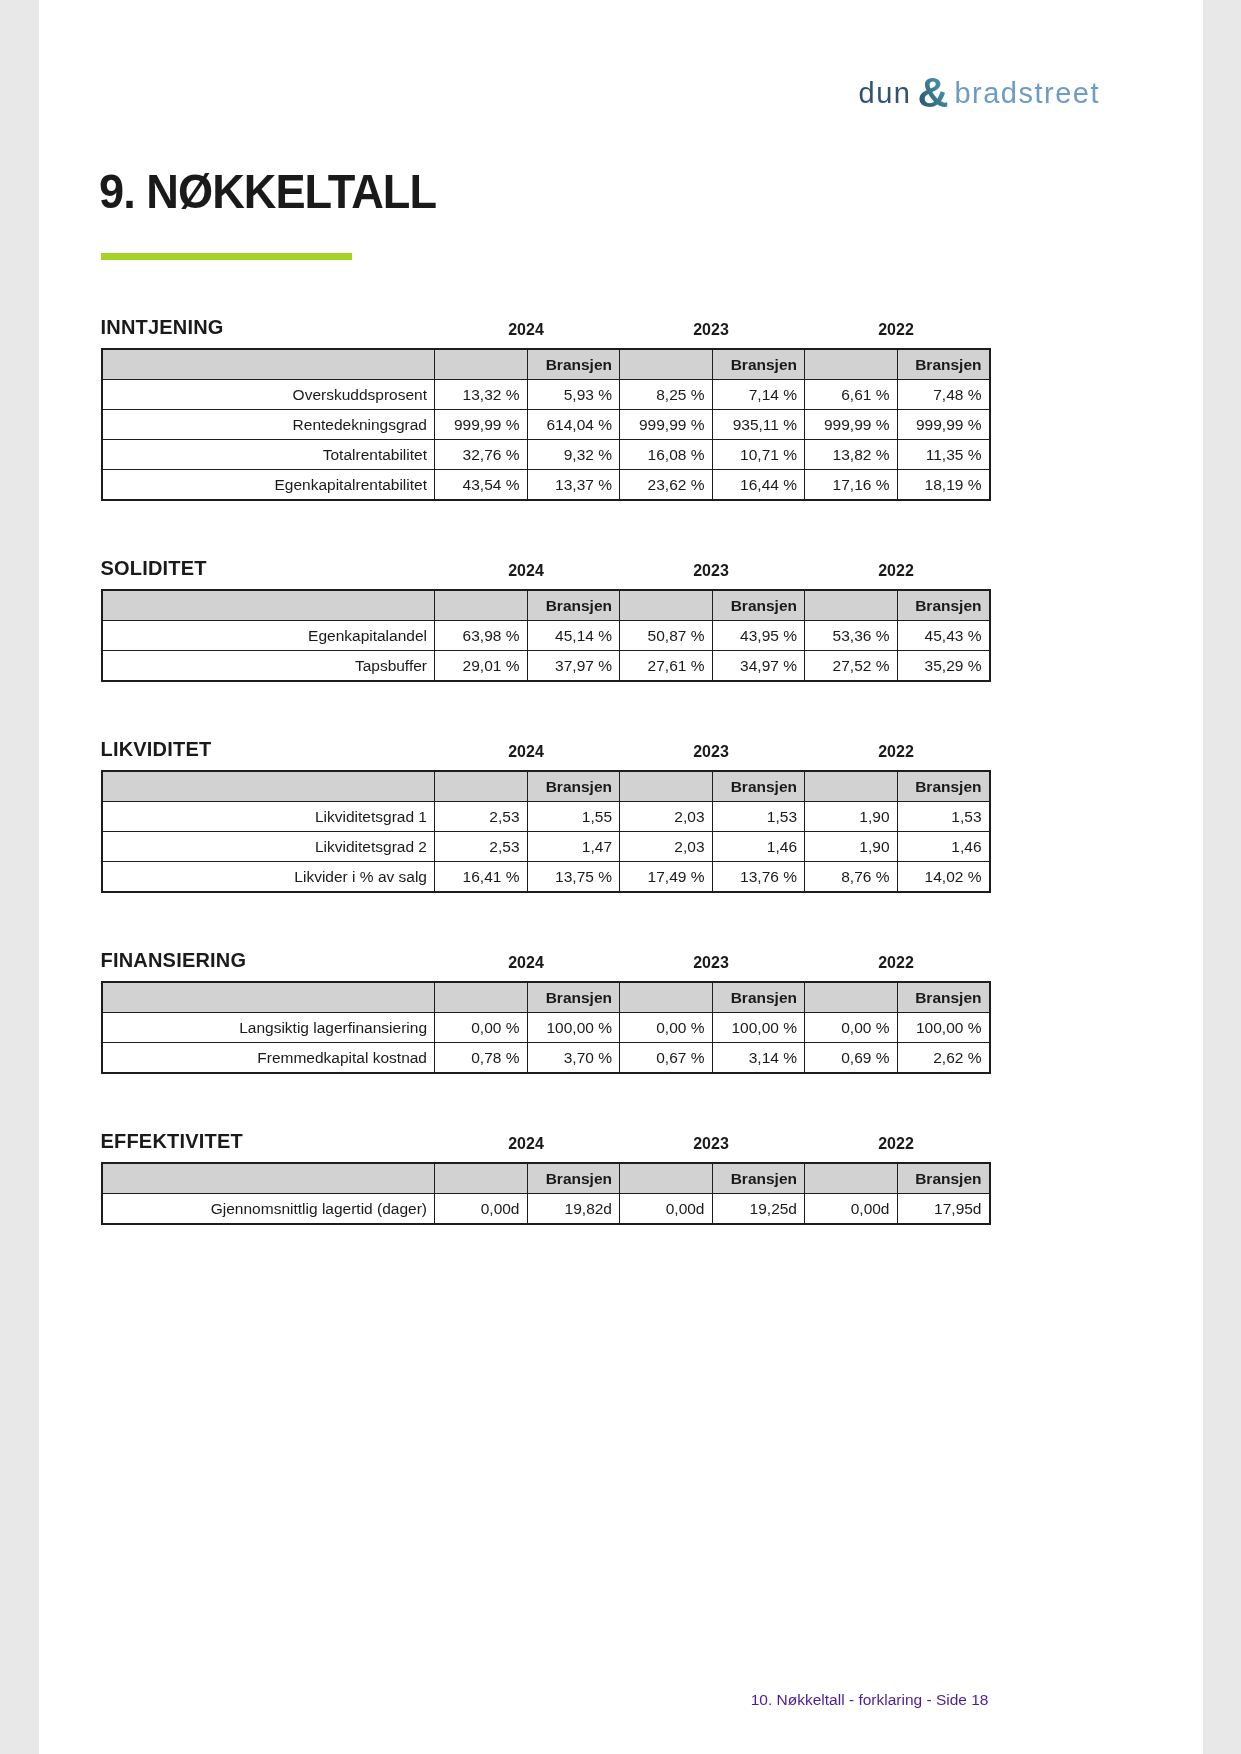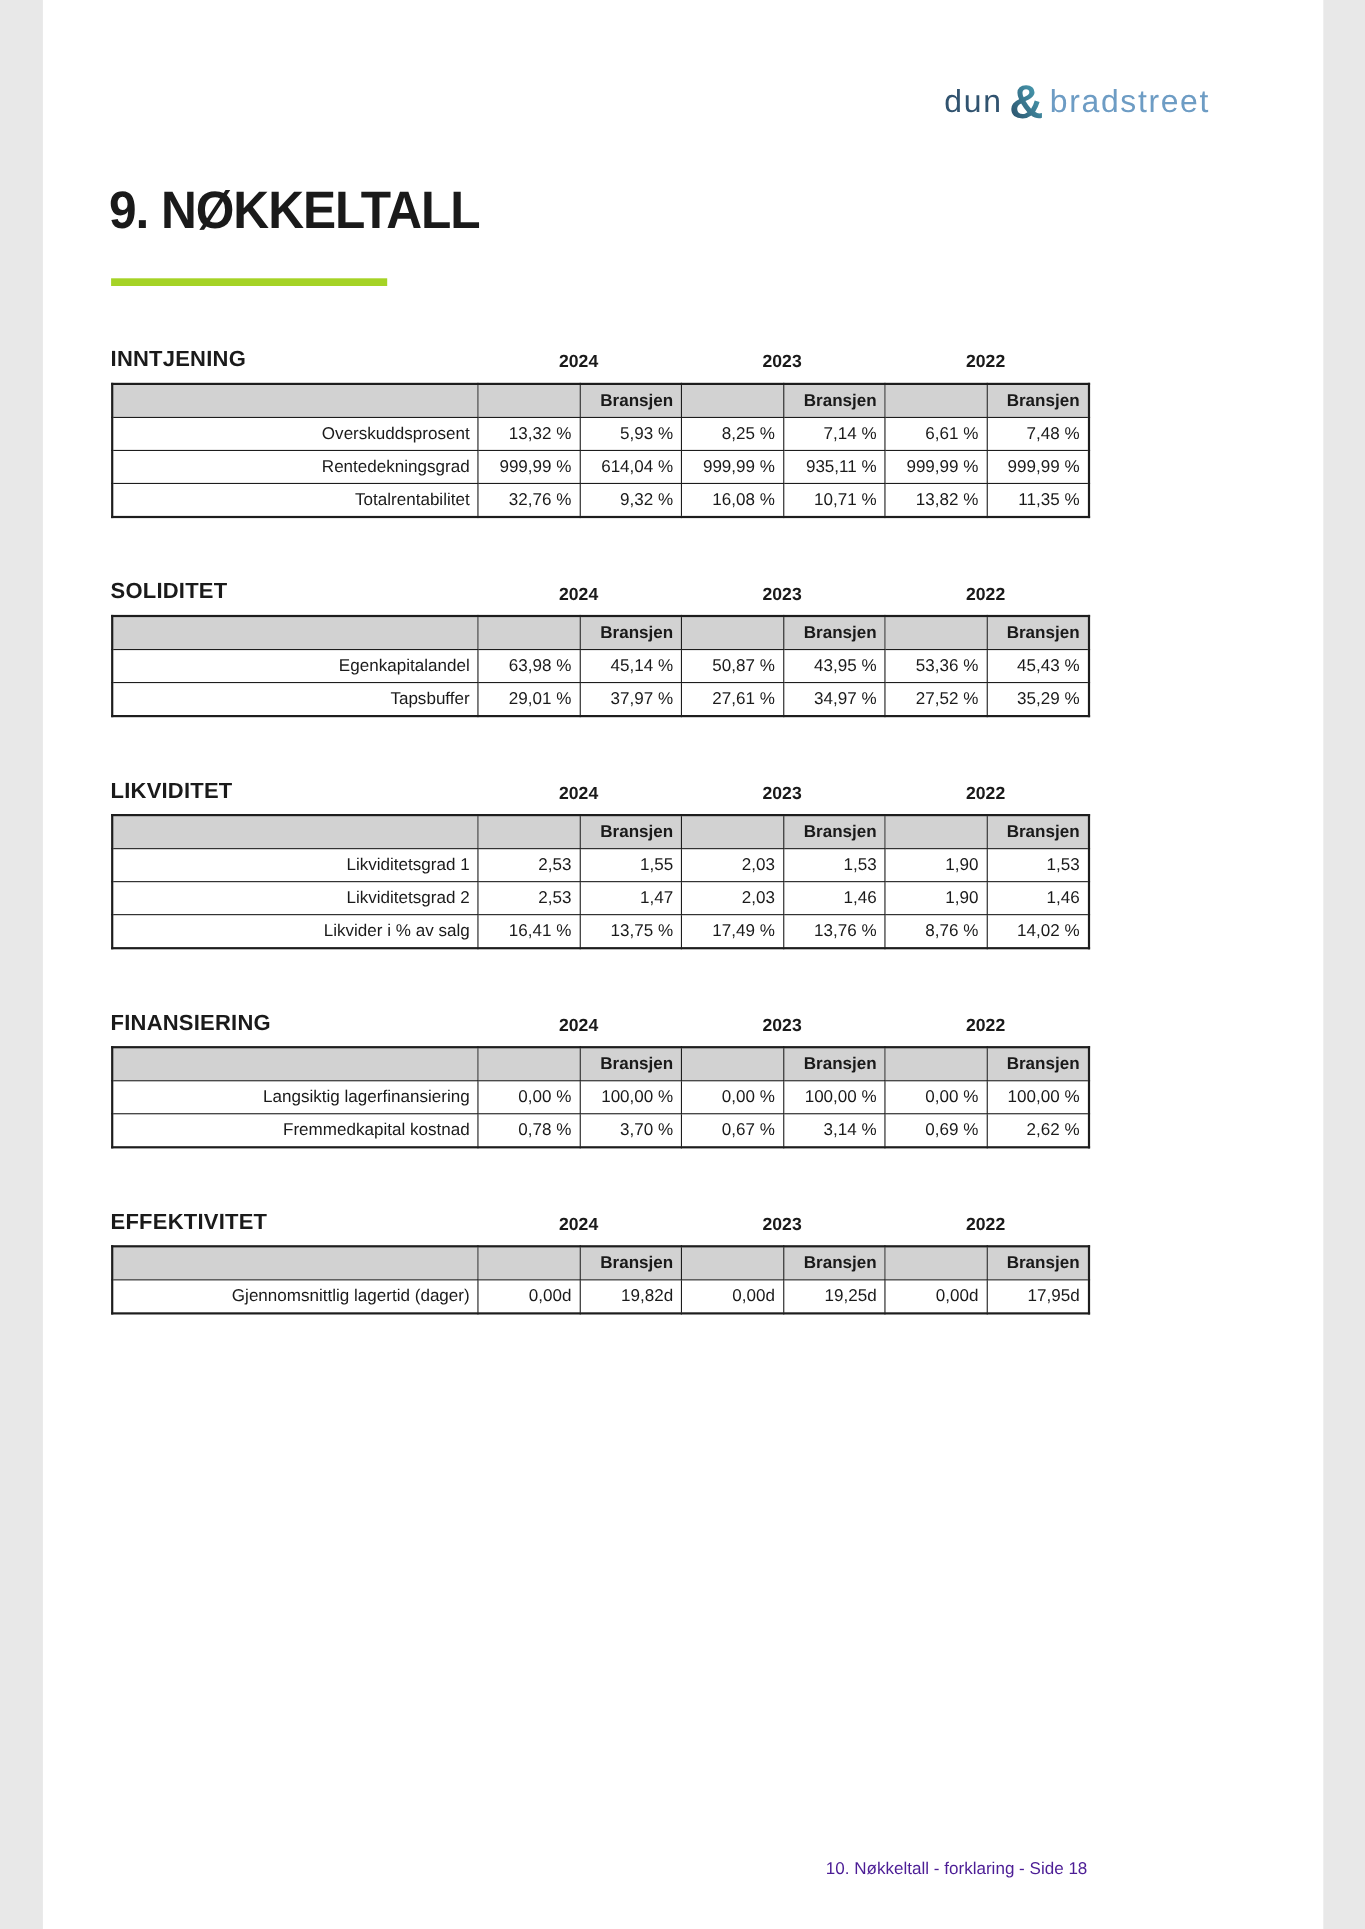--- a/index.html
+++ b/index.html
@@ -128,20 +128,29 @@
             </tr>
             <tr class="data-row">
               <td class="label-cell">Totalrentabilitet</td>
               <td class="value-cell">32,76 %</td>
               <td class="value-cell">9,32 %</td>
               <td class="value-cell">16,08 %</td>
               <td class="value-cell">10,71 %</td>
               <td class="value-cell">13,82 %</td>
               <td class="value-cell">11,35 %</td>
             </tr>
+            <tr class="data-row">
+              <td class="label-cell">Egenkapitalrentabilitet</td>
+              <td class="value-cell">43,54 %</td>
+              <td class="value-cell">13,37 %</td>
+              <td class="value-cell">23,62 %</td>
+              <td class="value-cell">16,44 %</td>
+              <td class="value-cell">17,16 %</td>
+              <td class="value-cell">18,19 %</td>
+            </tr>
           </tbody>
         </table>
       </section>
       <section class="section">
         <div class="section-head">
           <span class="section-title">SOLIDITET</span>
           <span class="year-label">2024</span>
           <span class="year-label">2023</span>
           <span class="year-label">2022</span>
         </div>

